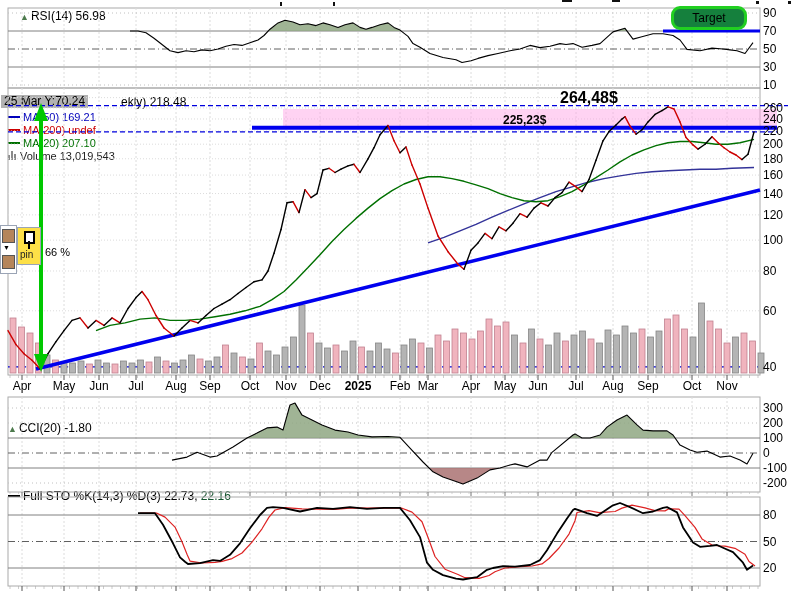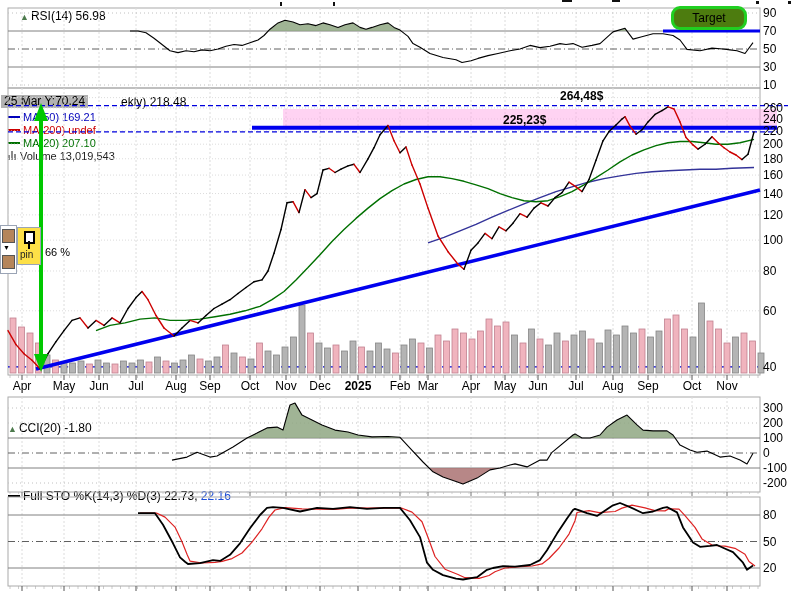--- a/index.html
+++ b/index.html
@@ -10,24 +10,24 @@
   .z1{z-index:1;} .z3{z-index:3;}
   .frag{position:absolute;background:#111;z-index:1;}
   #tooltip{left:1px;top:95px;background:#b2b2b2;color:#000;font-size:12px;padding:0 3px;height:13px;line-height:13px;}
   #title-rest{left:121px;top:95px;font-size:12px;color:#000;}
   .leg{left:8px;font-size:11px;display:flex;align-items:center;gap:3px;}
   .dash{display:inline-block;width:12px;height:0;border-top:2px solid #000;}
   #rsi-legend{left:8px;top:9px;font-size:12px;color:#000;margin-left:12px;}
   #cci-legend{left:8px;top:399px;font-size:12px;color:#000;margin-top:22px;}
   #sto-legend{left:8px;top:489px;font-size:12px;color:#000;}
   .mount{color:#4c7a4c;font-size:9px;margin-right:2px;}
-  #ann-upper{left:560px;top:89px;font-size:12px;font-weight:700;color:#000;}
+  #ann-upper{left:560px;top:89px;font-size:16px;font-weight:700;color:#000;}
   #ann-lower{left:503px;top:113px;font-size:12px;font-weight:700;color:#000;}
   #target-btn{left:671px;top:6px;width:70px;height:18px;border:3px solid #21cf21;border-radius:9px;
-              background:#4d7c0f;text-align:center;font-size:12px;line-height:18px;color:#000;cursor:pointer;}
+              background:#15803d;text-align:center;font-size:12px;line-height:18px;color:#000;cursor:pointer;}
   #measure-pct{left:45px;top:246px;font-size:11px;color:#000;}
   #swatch-box{left:0;top:225px;width:15px;height:47px;border:1px solid #9aa4b5;background:#fff;}
   .tan{position:absolute;left:1px;width:11px;height:12px;background:#b5855a;border:1px solid #555;}
   #dd-arrow{position:absolute;left:2px;top:18px;font-size:7px;color:#000;}
   #pin-box{left:17px;top:227px;width:22px;height:36px;border:1px solid #9aa4b5;background:#fde047;}
   #pin-head{position:absolute;left:6px;top:3px;width:7px;height:9px;border:2px solid #000;background:#fff;}
   #pin-stem{position:absolute;left:10px;top:13px;width:2px;height:8px;background:#000;}
   #pin-label{position:absolute;left:2px;top:21px;font-size:10px;color:#222;}
   .vbar{display:inline-block;background:#8a8a8a;width:2px;margin-right:1px;vertical-align:baseline;}
 </style>
@@ -783,15 +783,15 @@
   </div>
   <div id="pin-box" class="ov z3">
     <div id="pin-head"></div>
     <div id="pin-stem"></div>
     <div id="pin-label">pin</div>
   </div>
 
   <div id="cci-legend" class="ov z1"><span class="mount">▲</span><span>CCI(20) -1.80</span></div>
   <div id="sto-legend" class="ov z1">
     <span class="dash" style="border-color:#000;vertical-align:3px;margin-right:3px"></span><span>Full STO %K(14,3) %D(3) 22.73,</span>
-    <span style="color:#1d4ed8">22.16</span>
+    <span style="color:#14532d">22.16</span>
   </div>
 </div>
 
 </body></html>

